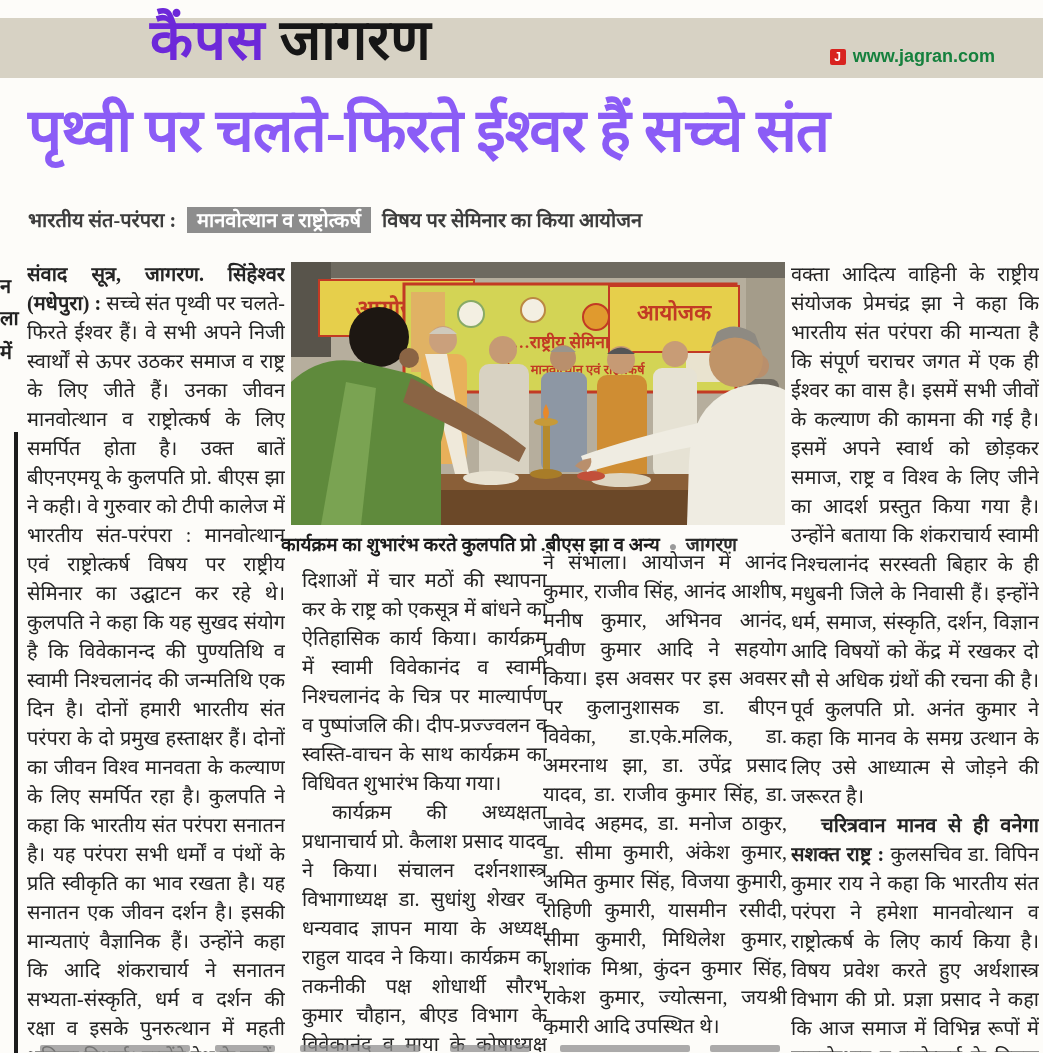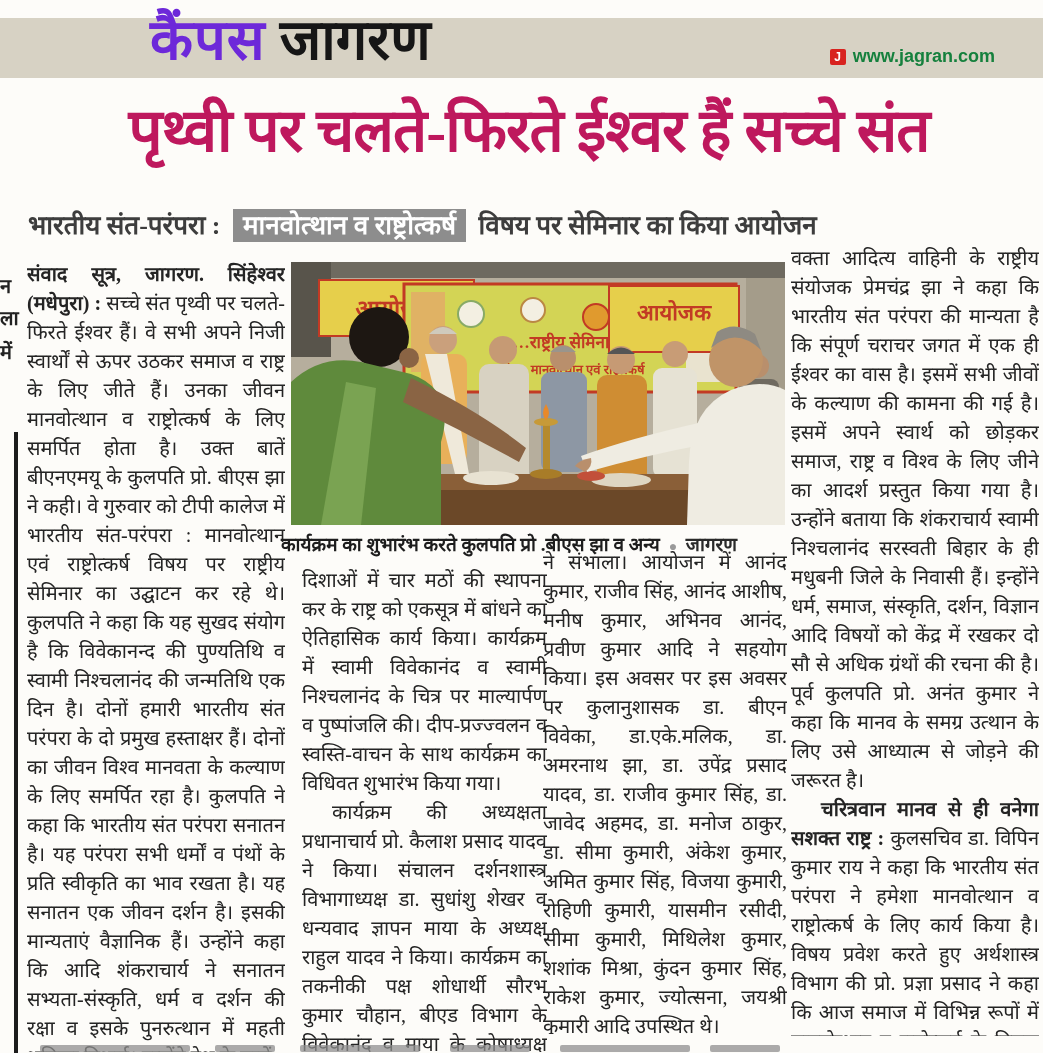--- a/index.html
+++ b/index.html
@@ -10,32 +10,32 @@
   }
   
   .mast-strip{position:absolute;left:0;top:18px;width:1043px;height:60px;background:#d7d2c4;}
   .mast-title{position:absolute;left:150px;top:10px;font-size:56px;font-weight:bold;line-height:1.1;white-space:nowrap;}
   .mast-campus{color:#6d28d9;letter-spacing:1px;}
   .mast-jagran{color:#161616;margin-left:14px;}
   .site-box{position:absolute;right:48px;top:46px;display:flex;align-items:center;gap:7px;}
   .j-logo{width:16px;height:16px;background:#d8231f;color:#fff;font:bold 12px/16px "Liberation Sans",sans-serif;text-align:center;border-radius:2px;}
   .site-url{font:bold 18px "Liberation Sans",sans-serif;color:#15803d;}
   
-  .headline{position:absolute;left:28px;top:100px;width:1002px;font-size:60px;font-weight:bold;color:#be185d;line-height:1.05;letter-spacing:-1px;text-align:center;}
-  .subhead{position:absolute;left:28px;top:206px;width:1008px;font-size:26px;font-weight:bold;color:#3d3d3d;white-space:nowrap;}
+  .headline{position:absolute;left:28px;top:100px;width:1002px;font-size:60px;font-weight:bold;color:#8b5cf6;line-height:1.05;letter-spacing:-1px;}
+  .subhead{position:absolute;left:28px;top:206px;width:1008px;font-size:20px;font-weight:bold;color:#3d3d3d;white-space:nowrap;}
   .subhead .hl{background:#8d8d8d;color:#ffffff;padding:2px 10px;margin:0 6px;}
   
   .col{position:absolute;font-size:20px;line-height:29px;color:#242424;text-align:justify;overflow:hidden;}
   .col p{margin:0;}
   .col p.indent{text-indent:30px;}
   .lead{font-weight:bold;margin-top:44px;}
   #col1{left:27px;top:260px;width:258px;height:792px;}
   #col2{left:302px;top:566px;width:245px;height:486px;}
   #col3{left:543px;top:548px;width:244px;height:486px;}
-  #col4{left:791px;top:244px;width:248px;height:792px;}
+  #col4{left:791px;top:260px;width:248px;height:792px;}
   
   .photo{position:absolute;left:291px;top:262px;width:494px;height:263px;background:#b5ad9c;overflow:hidden;}
   .caption{position:absolute;left:281px;top:531px;width:496px;font-size:19px;font-weight:bold;color:#1d1d1d;white-space:nowrap;}
   .caption .dot{color:#9a9a9a;font-size:14px;margin:0 4px;}
   .caption .credit{color:#2a2a2a;}
   
   .frag{position:absolute;left:0px;width:22px;font-size:20px;font-weight:bold;color:#222;overflow:hidden;}
   .vrule{position:absolute;left:14px;top:432px;width:4px;height:621px;background:#1c1c1c;}
   .cut{position:absolute;height:7px;background:#8f8f8f;border-radius:2px;opacity:.75;}
 </style>

